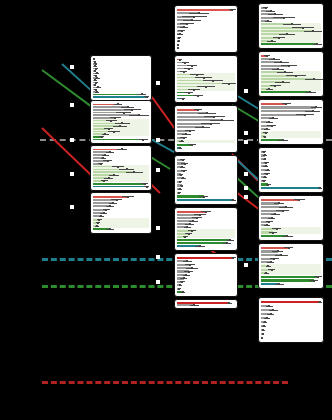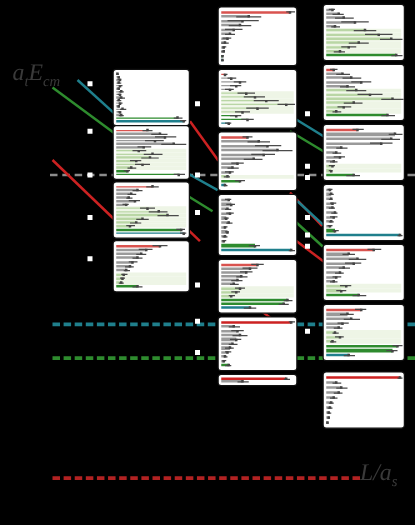--- a/index.html
+++ b/index.html
@@ -31,27 +31,21 @@
   .row{position:absolute;left:0;height:2px;}
   .band{position:absolute;left:0;right:0;}
   .errcap{position:absolute;height:2px;background:#555;}
   .errdot{position:absolute;width:2px;height:2px;background:#444;}
 </style>
 </head>
 <body>
 
 <div id="fig">
 
-  <div class="axlabel" id="ylab">
-    <span>a</span><sub>t</sub><span>E</span><sub class="rm">cm</sub>
-  </div>
-
-  <div class="axlabel" id="xlab">
-    <span>L/a</span><sub>s</sub>
-  </div>
+
 
   <div id="layers">
       <div class="thr" style="left: 42px; top: 258px; width: 290px; border-top-color: rgb(31, 127, 140);"></div>
       <div class="thr" style="left: 42px; top: 285px; width: 290px; border-top-color: rgb(46, 139, 46);"></div>
       <div class="thr" style="left: 42px; top: 381px; width: 246px; border-top-color: rgb(178, 34, 34);"></div>
       <div class="thr" style="left: 40px; top: 139px; width: 292px; border-top-color: rgb(140, 140, 140); border-top-width: 2px;"></div>
       <div class="conn" style="left: 42px; top: 69px; width: 62.2013px; border-top-color: rgb(46, 139, 46); transform: rotate(36.5014deg);"></div>
       <div class="conn" style="left: 62px; top: 63px; width: 43.1856px; border-top-color: rgb(31, 127, 140); transform: rotate(42.1844deg);"></div>
       <div class="conn" style="left: 42px; top: 127px; width: 69.3109px; border-top-color: rgb(204, 34, 34); transform: rotate(43.8309deg);"></div>
       <div class="conn" style="left: 152px; top: 96px; width: 39.4081px; border-top-color: rgb(204, 34, 34); transform: rotate(54.2933deg);"></div>

